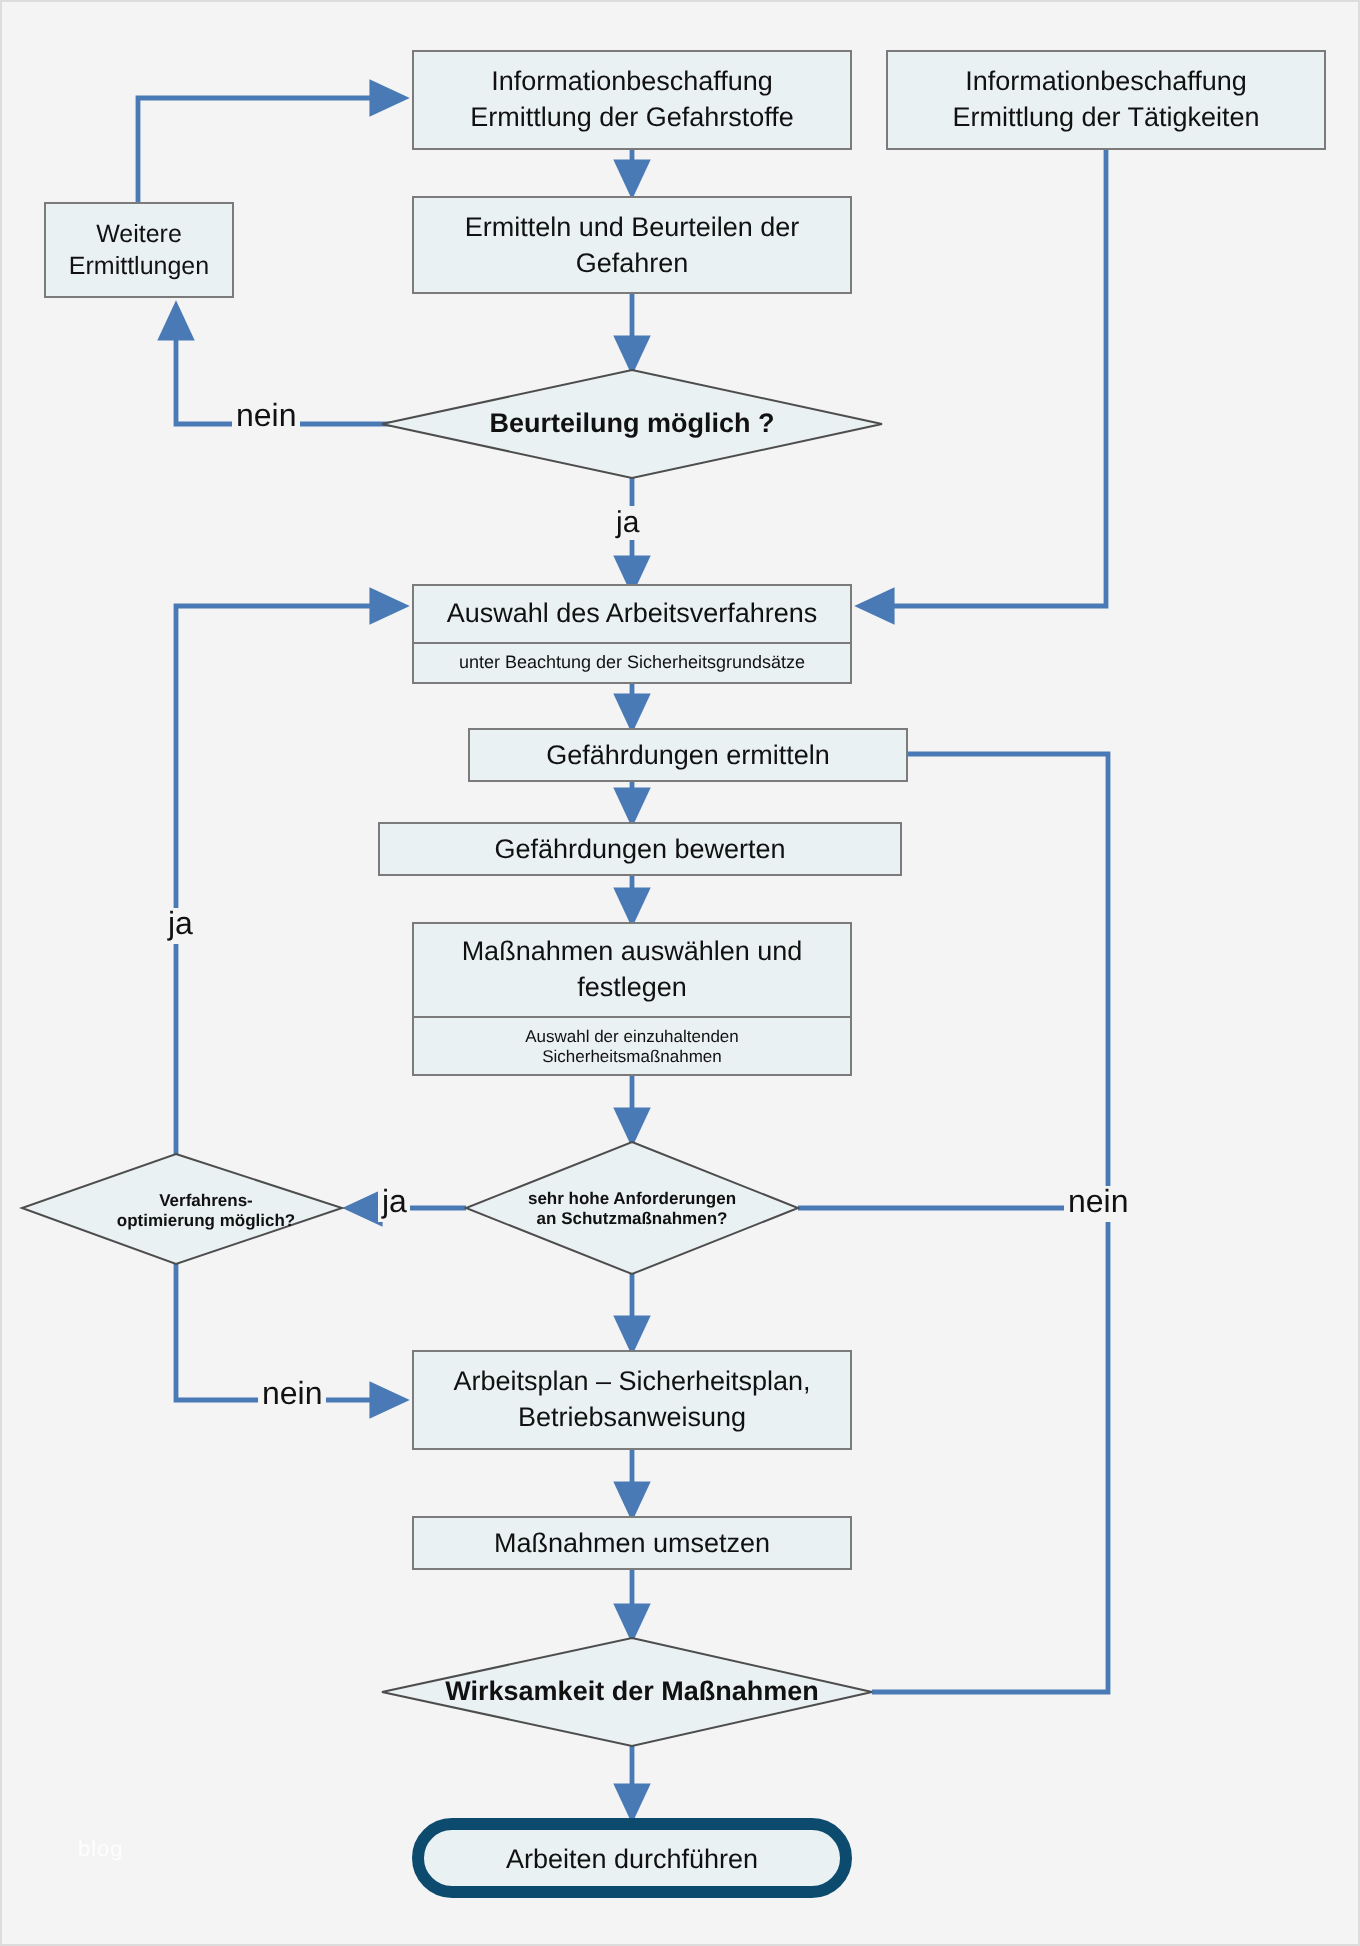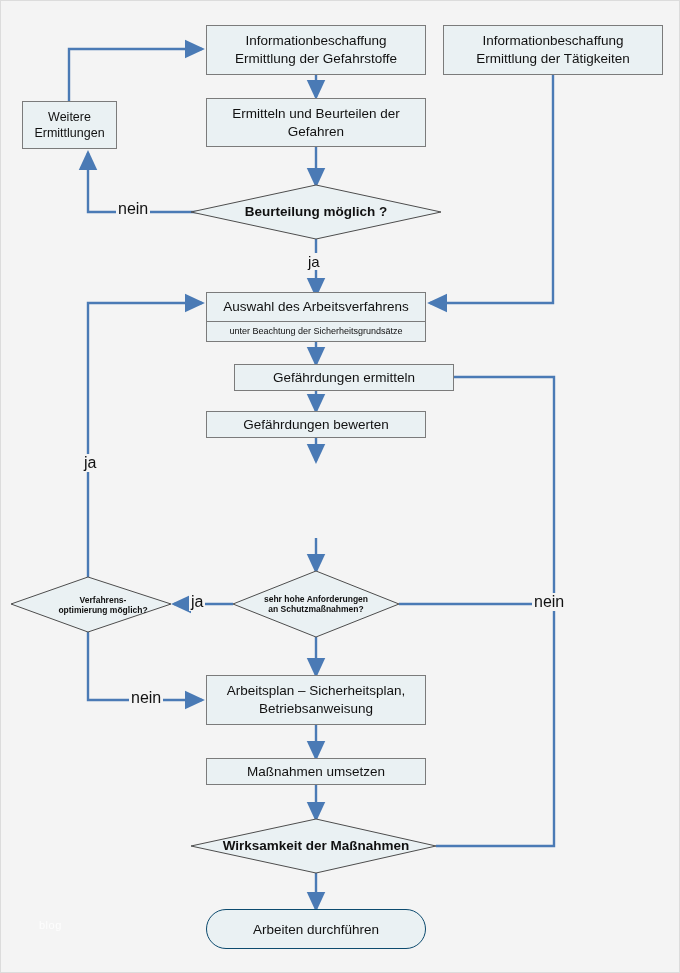--- a/index.html
+++ b/index.html
@@ -39,21 +39,21 @@
   .t8{font-size:8.5px;}
   .diamond-label{
     position:absolute;
     display:flex;align-items:center;justify-content:center;
     text-align:center;line-height:1.2;color:#111;
     pointer-events:none;
     font-weight:bold;
   }
   .term{
     background:#eaf1f3;
-    border:1px solid #0c4a6e;
+    border:6px solid #0c4a6e;
     border-radius:26px;
     display:flex;align-items:center;justify-content:center;
     text-align:center;color:#111;
   }
   .edge-label{
     position:absolute;
     color:#111;
     background:#f4f4f4;
     padding:0 2px;
     white-space:nowrap;
@@ -176,26 +176,38 @@
       <span>unter Beachtung der Sicherheitsgrundsätze</span>
     </div>
   </div>
 
   <div class="node proc" style="left:205px;top:363px;width:220px;height:27px;margin-left:28px;">
     <div class="main t14">
       <span>Gefährdungen ermitteln</span>
     </div>
   </div>
 
-  <div class="node proc" style="left:205px;top:410px;width:220px;height:27px;">
+  <div class="node proc" style="left:188px;top:410px;width:262px;height:27px;">
     <div class="main t14">
       <span>Gefährdungen bewerten</span>
     </div>
   </div>
 
+  <div class="node proc" style="left:205px;top:460px;width:220px;height:77px;">
+    <div class="main t14">
+      <span>
+        <span>Maßnahmen auswählen und</span><br>
+        <span>festlegen</span>
+      </span>
+    </div>
+    <div class="sub t8">
+      <span>Auswahl der einzuhaltenden</span><br>
+      <span>Sicherheitsmaßnahmen</span>
+    </div>
+  </div>
 
   <div class="diamond-label t8" style="left:232px;top:586px;width:166px;height:34px;">
     <span>
       <span>sehr hohe Anforderungen</span><br>
       <span>an Schutzmaßnahmen?</span>
     </span>
   </div>
 
   <div class="diamond-label t8" style="left:24px;top:587px;width:156px;height:34px;">
     <span>

